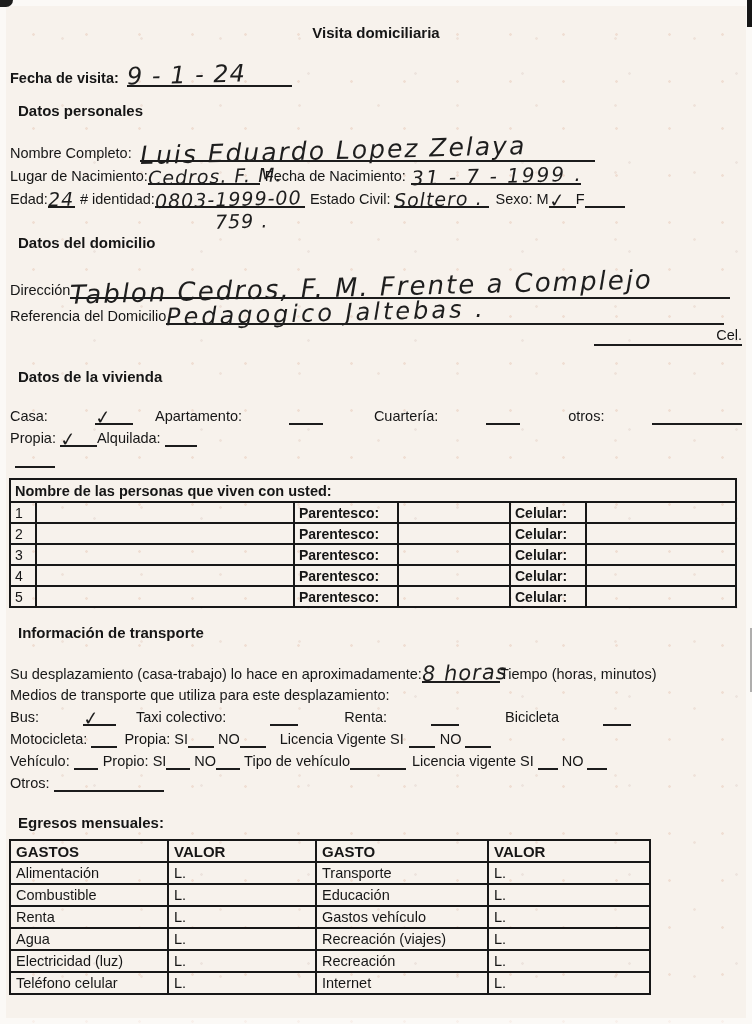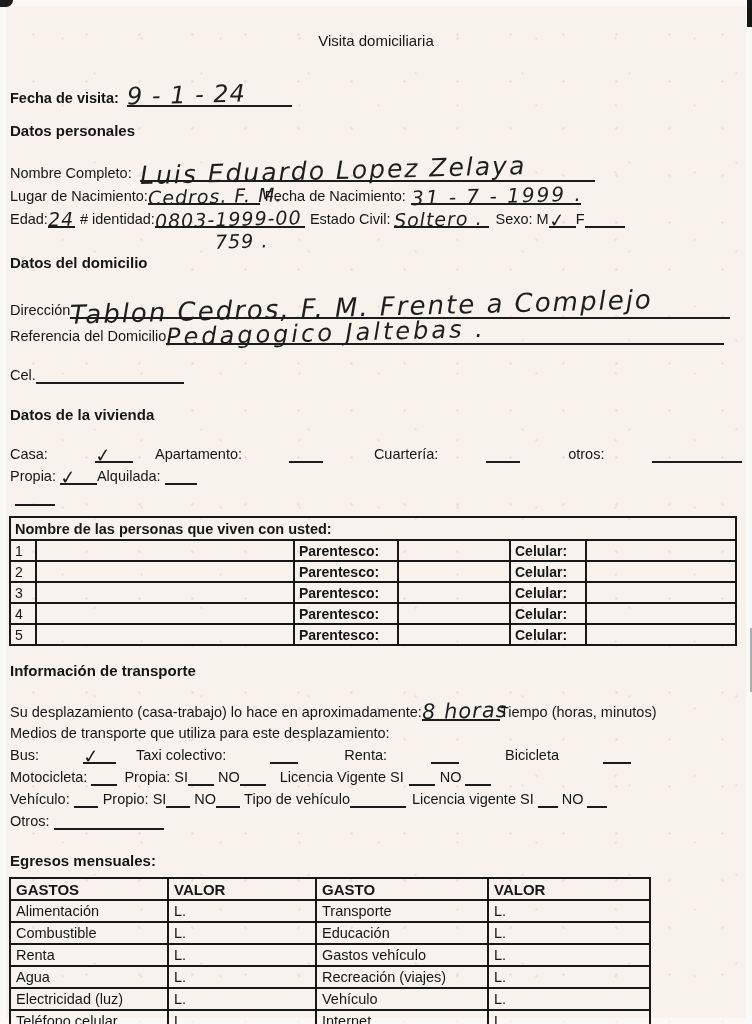--- a/index.html
+++ b/index.html
@@ -17,22 +17,22 @@
       radial-gradient(circle, rgba(150,110,95,0.10) 1px, transparent 1.6px);
     background-size:53px 47px,79px 67px,107px 89px;
     background-position:7px 11px,23px 5px,41px 29px;
     box-shadow:inset 0 0 0 6px rgba(255,255,255,0.55);
     color:#161616;
   }
   .art-tl{position:absolute;left:0;top:0;width:13px;height:7px;background:#1d1d1d;border-bottom-right-radius:7px;}
   .art-tr{position:absolute;right:0;top:0;width:5px;height:27px;background:#161616;}
   .art-r{position:absolute;right:0;top:628px;width:2px;height:64px;background:#8f8f8f;opacity:.7;}
 
-  .title{margin:0;padding-top:32px;text-align:center;font-size:15px;font-weight:normal;}
-  .h{margin:0 0 0 10px;font-size:15px;font-weight:bold;}
+  .title{margin:0;padding-top:24px;text-align:center;font-size:15px;font-weight:bold;}
+  .h{margin:0 0 0 18px;font-size:15px;font-weight:bold;}
   .row{display:flex;align-items:flex-end;margin:0 10px;white-space:nowrap;}
   .lbl{font-size:14.5px;line-height:1.25;}
   .b{font-weight:bold;}
   .bl{display:inline-flex;align-items:flex-end;justify-content:flex-start;
       border-bottom:2px solid #1c1c1c;height:17px;overflow:visible;}
   .hw{font-family:"DejaVu Sans",sans-serif;font-style:italic;color:#1e1e1e;
       line-height:.9;white-space:nowrap;transform:rotate(-1.5deg);margin-bottom:-2px;
       letter-spacing:1px;}
   .chk{font-size:19px;font-weight:bold;transform:rotate(-6deg);margin-bottom:-3px;letter-spacing:0;}
   .gap{display:inline-block;width:8px;}
@@ -50,21 +50,21 @@
 </head>
 <body>
 
 <div class="paper">
   <div class="art-tl"></div>
   <div class="art-tr"></div>
   <div class="art-r"></div>
 
   <h1 class="title">Visita domiciliaria</h1>
 
-  <div class="row" style="margin-top:34px;height:24px;">
+  <div class="row" style="margin-top:22px;height:24px;">
     <span class="lbl b">Fecha de visita:</span>
     <span class="gap"></span>
     <span class="bl" style="width:165px;">
       <span class="hw" style="font-size:24px;">9 - 1 - 24</span>
     </span>
   </div>
 
   <h2 class="h" style="margin-top:15px;">Datos personales</h2>
 
   <div class="row" style="margin-top:19px;height:24px;">
@@ -127,21 +127,21 @@
     </span>
   </div>
 
   <div class="row" style="margin-top:2px;height:24px;">
     <span class="lbl">Referencia del Domicilio</span>
     <span class="bl" style="flex:1;margin-right:18px;">
       <span class="hw" style="font-size:24px;letter-spacing:3px;">Pedagogico Jaltebas .</span>
     </span>
   </div>
 
-  <div class="row" style="margin-top:19px;height:20px;">
+  <div class="row" style="margin-top:1px;height:20px;flex-direction:column;">
     <span class="lbl">Cel.</span>
     <span class="bl" style="width:148px;"></span>
   </div>
 
   <h2 class="h" style="margin-top:22px;">Datos de la vivienda</h2>
 
   <div class="row" style="margin-top:18px;height:22px;justify-content:space-between;">
     <span class="lbl">Casa:</span>
     <span class="gap" style="width:4px;"></span>
     <span class="bl" style="width:38px;">
@@ -350,21 +350,21 @@
     </tr>
     <tr>
       <td>Agua</td>
       <td>L.</td>
       <td>Recreación (viajes)</td>
       <td>L.</td>
     </tr>
     <tr>
       <td>Electricidad (luz)</td>
       <td>L.</td>
-      <td>Vehículo</td>
+      <td>Recreación</td>
       <td>L.</td>
     </tr>
     <tr>
       <td>Teléfono celular</td>
       <td>L.</td>
       <td>Internet</td>
       <td>L.</td>
     </tr>
   </tbody>
     </table>

